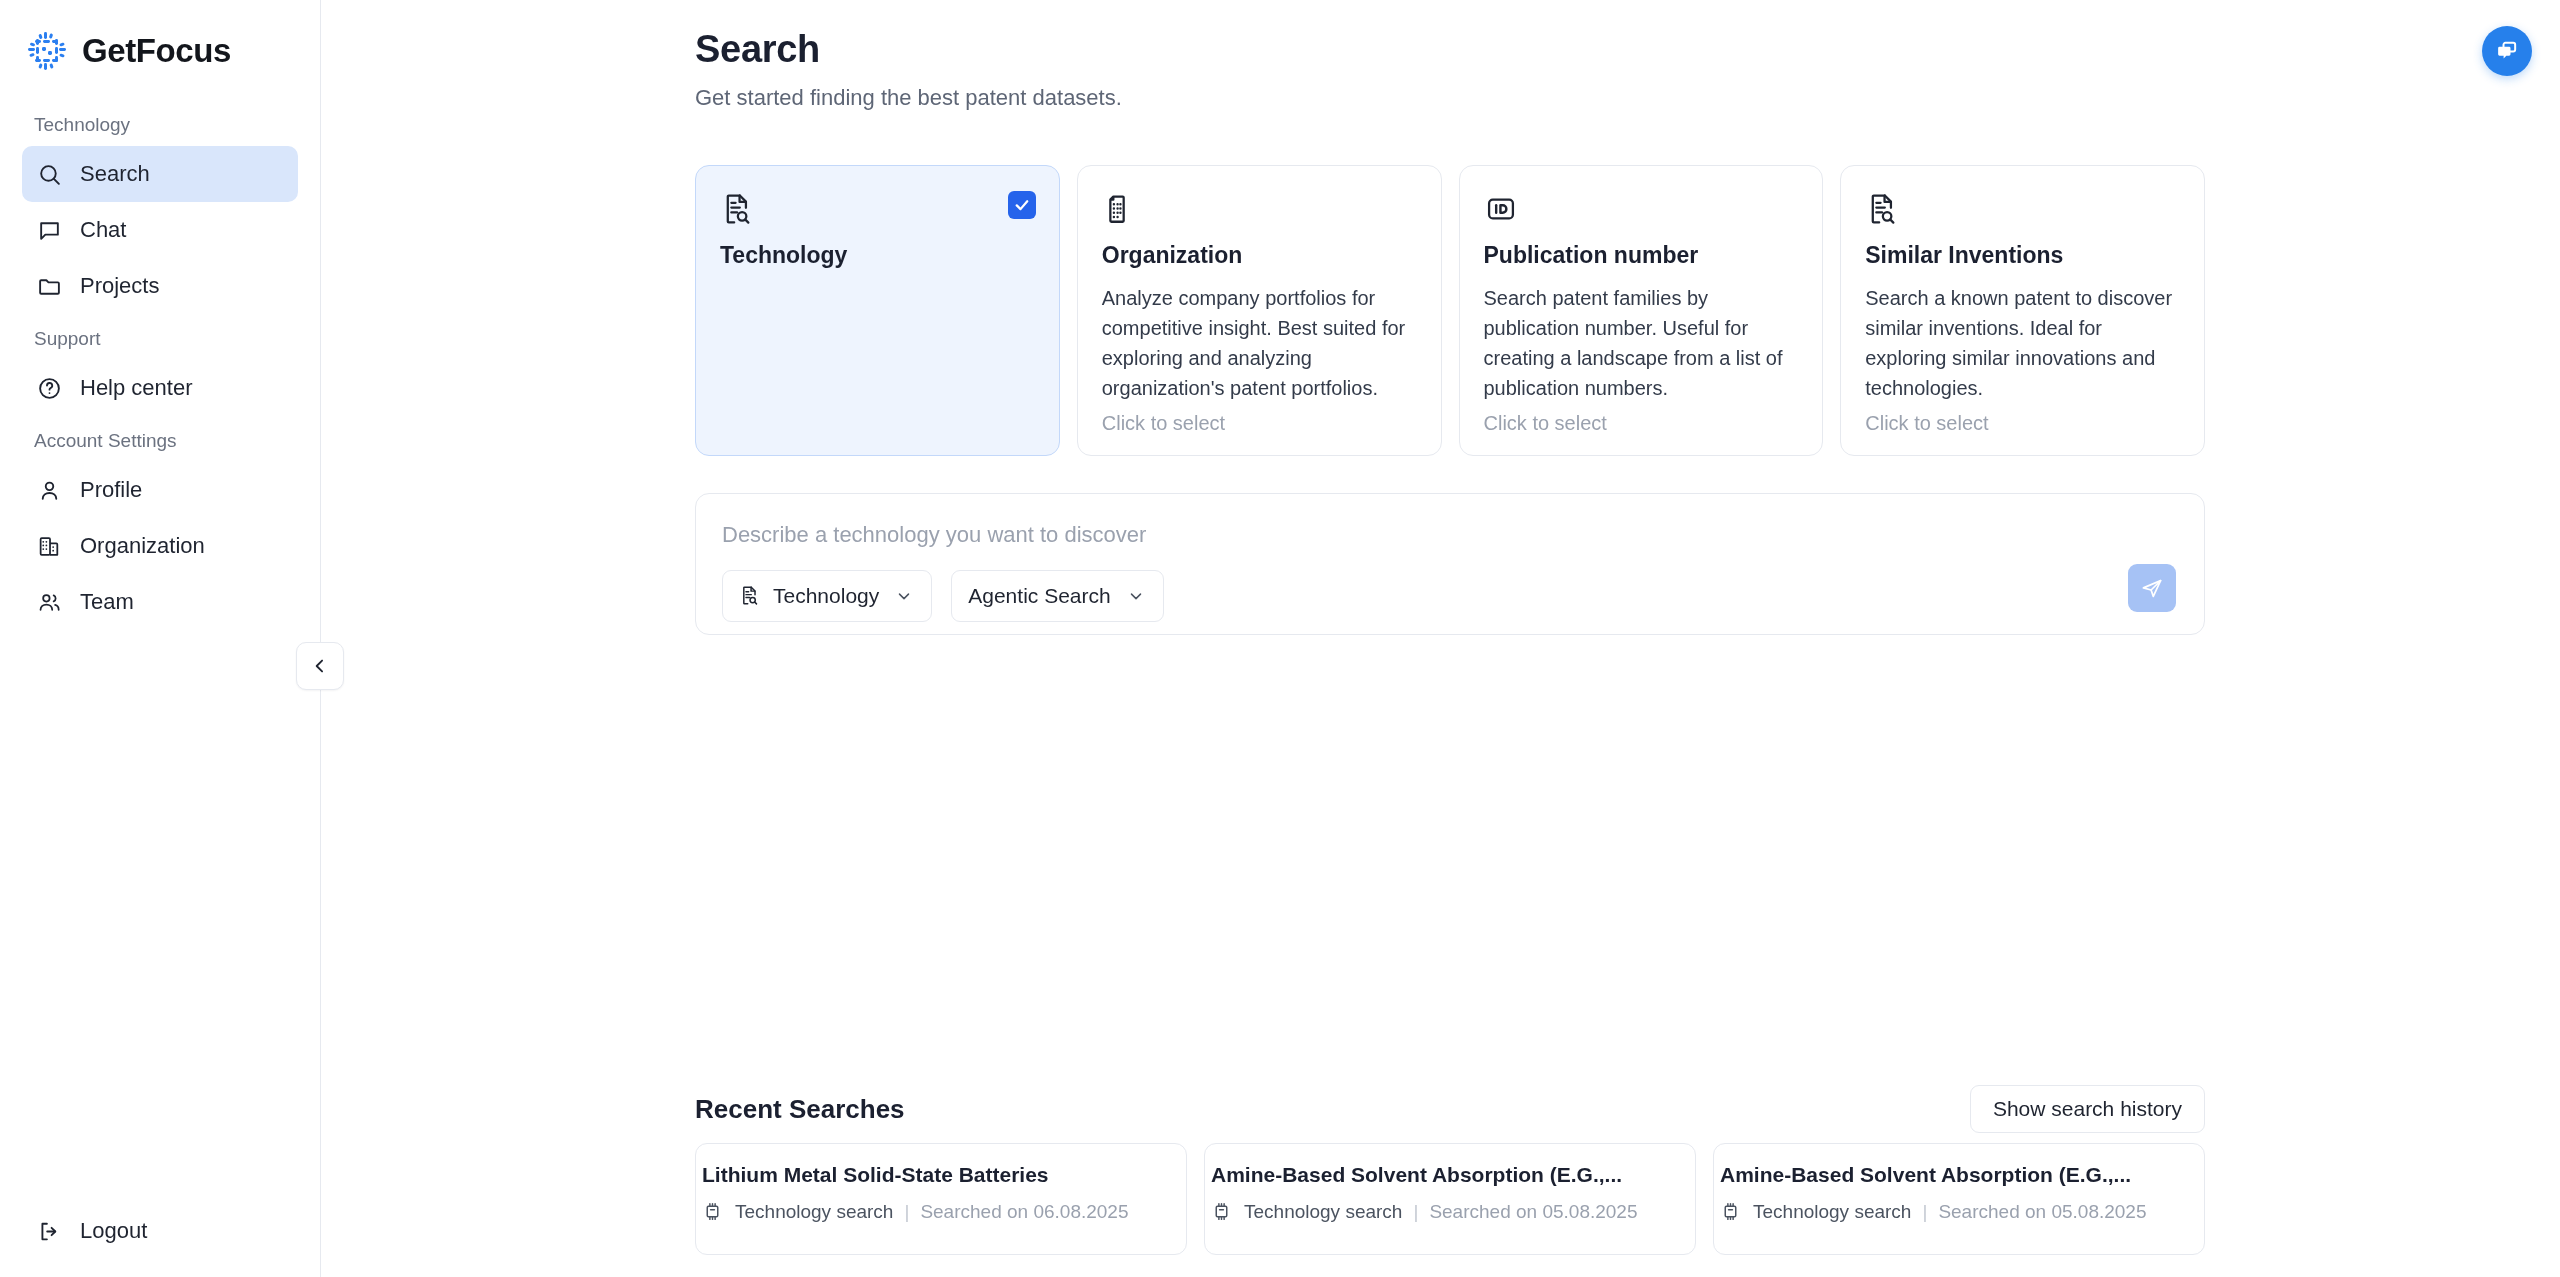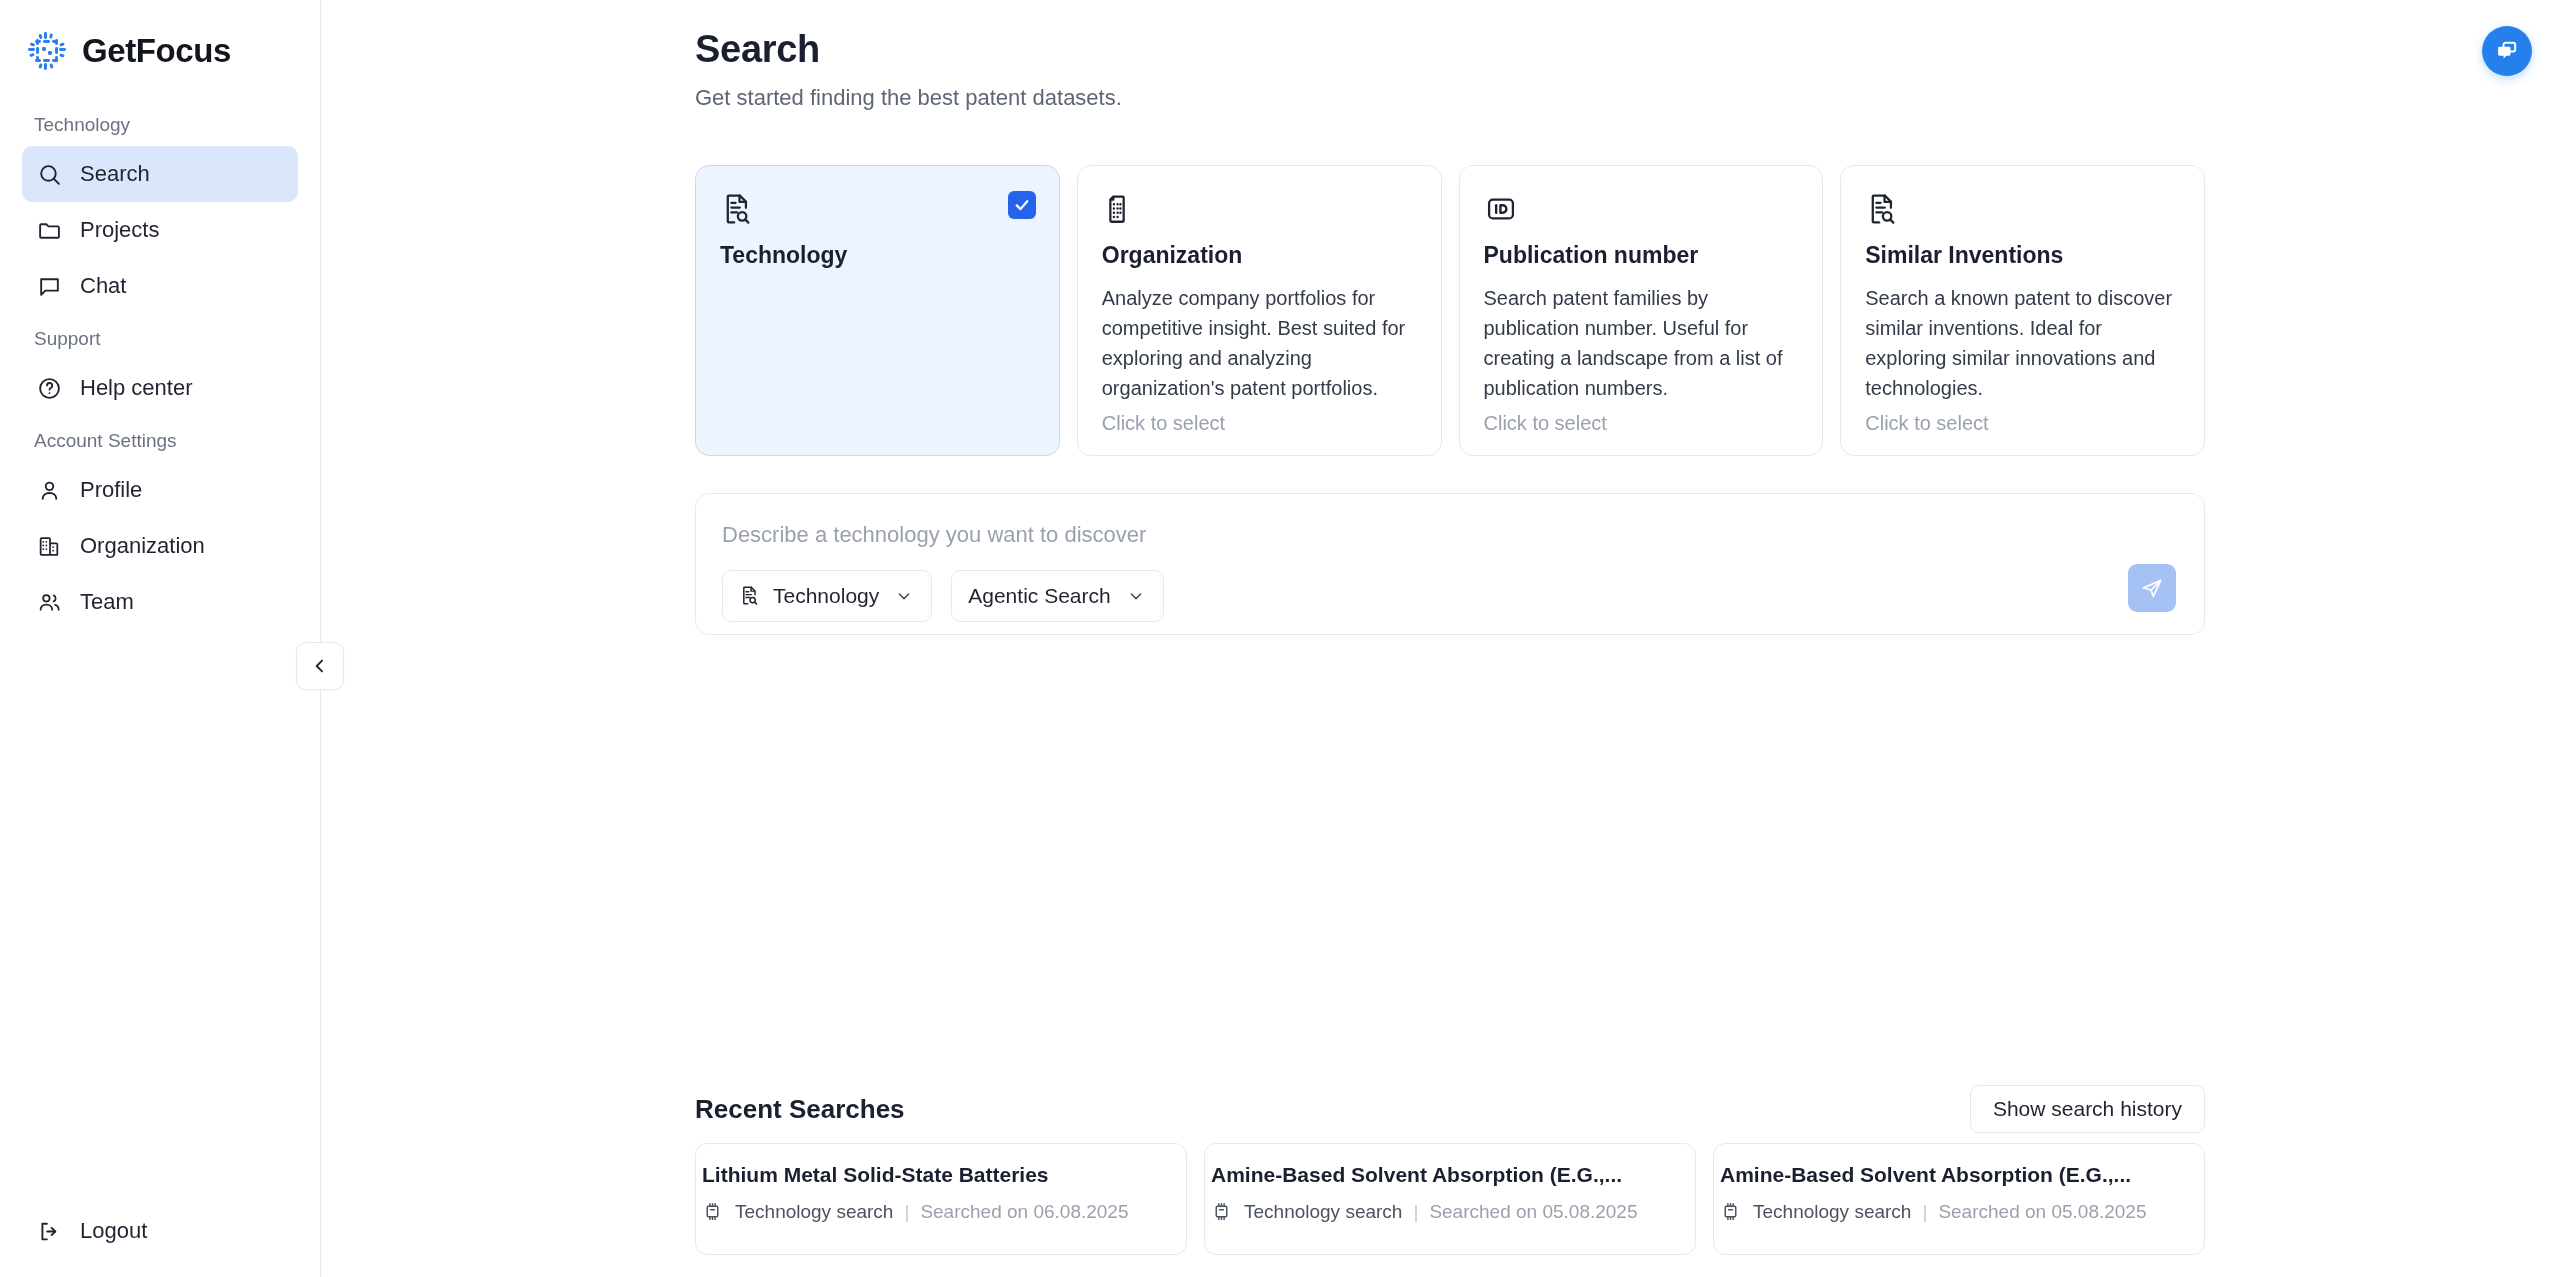--- a/index.html
+++ b/index.html
@@ -211,33 +211,33 @@
             <circle cx="11" cy="11" r="7"></circle>
               <line x1="16.2" y1="16.2" x2="21" y2="21"></line>
           </svg>
         </span>
         <span>Search</span>
       </div>
 
       <div class="nav-item">
         <span class="ico">
           <svg width="25" height="25" viewBox="0 0 24 24" fill="none" stroke="#1f2430" stroke-width="1.8" stroke-linejoin="round">
+            <path d="M4 5h16v11H8l-4 4z"></path>
+          </svg>
+        </span>
+        <span>Chat</span>
+      </div>
+
+      <div class="nav-item">
+        <span class="ico">
+          <svg width="25" height="25" viewBox="0 0 24 24" fill="none" stroke="#1f2430" stroke-width="1.8" stroke-linejoin="round">
             <path d="M3 7a1 1 0 0 1 1-1h5l2 2h9a1 1 0 0 1 1 1v9a1 1 0 0 1-1 1H4a1 1 0 0 1-1-1z"></path>
           </svg>
         </span>
         <span>Projects</span>
-      </div>
-
-      <div class="nav-item">
-        <span class="ico">
-          <svg width="25" height="25" viewBox="0 0 24 24" fill="none" stroke="#1f2430" stroke-width="1.8" stroke-linejoin="round">
-            <path d="M4 5h16v11H8l-4 4z"></path>
-          </svg>
-        </span>
-        <span>Chat</span>
       </div>
 
       <div class="nav-section-label">Support</div>
 
       <div class="nav-item">
         <span class="ico">
           <svg width="25" height="25" viewBox="0 0 24 24" fill="none" stroke="#1f2430" stroke-width="1.8" stroke-linecap="round">
             <circle cx="12" cy="12" r="9"></circle>
             <path d="M9.6 9.2a2.5 2.5 0 1 1 3.3 2.4c-.6.25-.9.8-.9 1.5"></path>
             <circle cx="12" cy="16.4" r="0.9" fill="#1f2430" stroke="none"></circle>

